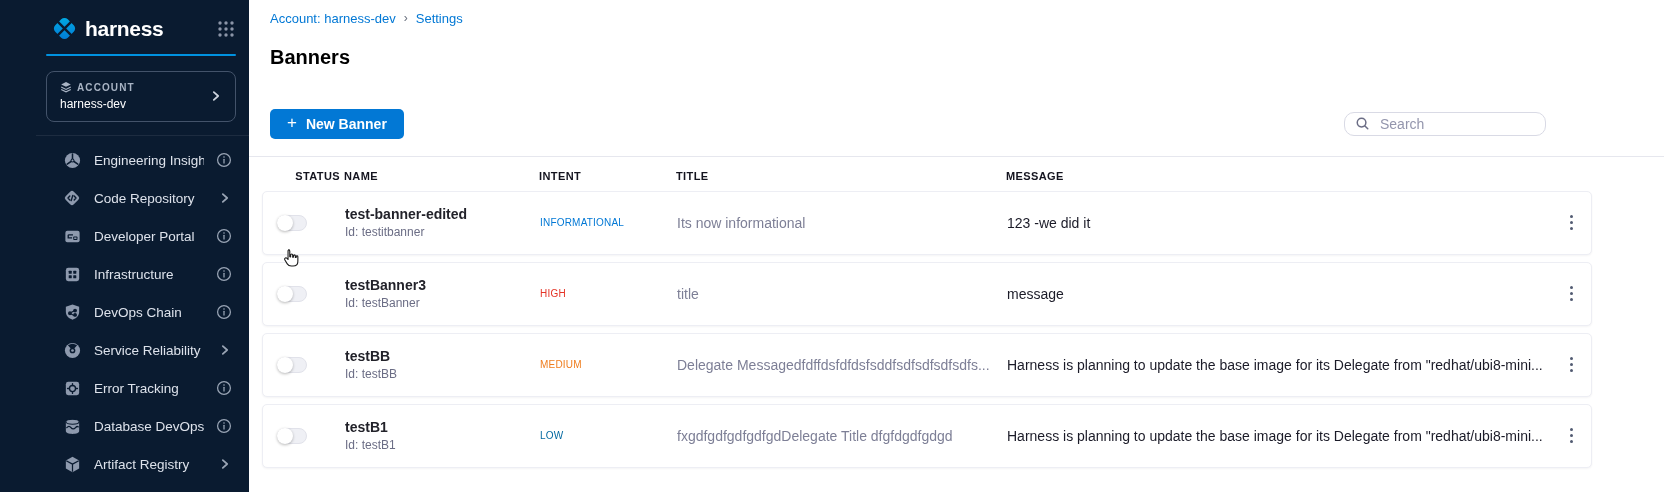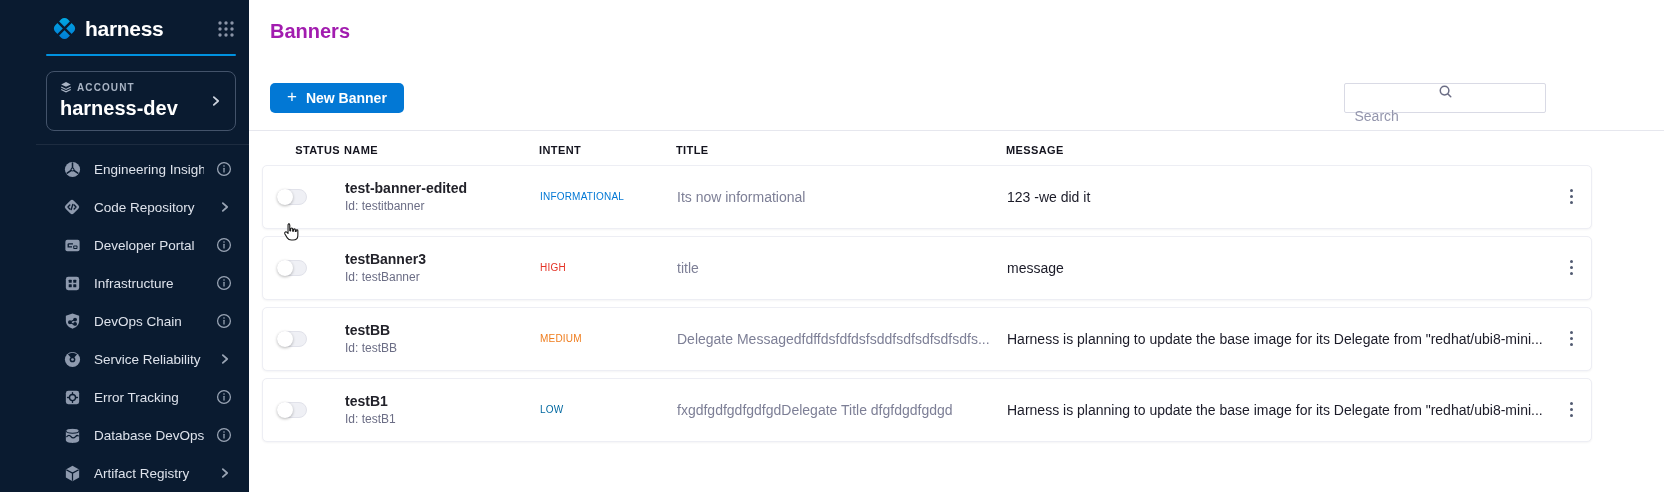--- a/index.html
+++ b/index.html
@@ -13,41 +13,41 @@
   .sidebar-header{display:flex;align-items:center;padding:15px 14px 12px 15px;}
   .logo-wrap{display:flex;align-items:center;gap:7px;flex:1;}
   .brand{color:#fff;font-size:21px;font-weight:700;letter-spacing:-0.3px;}
   .grid-icon{color:#8b95a7;display:flex;cursor:pointer;}
   .blue-divider{height:2px;background:#0092e0;margin:0 13px 0 10px;border-radius:1px;}
   .account-card{margin:15px 13px 0 10px;border:1px solid #43536a;border-radius:8px;
     padding:9px 12px 10px 13px;display:flex;align-items:center;cursor:pointer;}
   .account-meta{flex:1;min-width:0;}
   .account-label{font-size:10px;letter-spacing:1.1px;color:#a9b4c4;font-weight:700;
     display:flex;align-items:center;gap:5px;}
-  .account-name{font-size:20px;color:#ffffff;margin-top:4px;font-weight:700;}
+  .account-name{font-size:12px;color:#ffffff;margin-top:4px;font-weight:400;}
   .account-chevron{color:#cdd4de;display:flex;}
   .nav{margin-top:13px;border-top:1px solid rgba(255,255,255,0.08);padding-top:5px;}
   .nav-item{height:38px;display:flex;align-items:center;padding:0 17px 0 26px;gap:12px;cursor:pointer;}
   .nav-icon{width:20px;height:20px;flex:none;display:flex;align-items:center;justify-content:center;}
   .nav-label{flex:1;font-size:13.5px;color:#dde2eb;font-weight:500;white-space:nowrap;overflow:hidden;}
   .nav-trailing{display:flex;color:#9aa5b5;flex:none;}
   
   .main{flex:1;height:492px;position:relative;background:#fff;min-width:0;}
   .breadcrumb{padding:11px 0 0 21px;font-size:13px;display:flex;align-items:center;gap:8px;}
   .crumb-link{color:#0278d5;cursor:pointer;text-decoration:none;}
   .crumb-sep{color:#6b7280;font-size:12px;transform:translateY(-1px);}
-  .page-title{padding:7px 4px 0 21px;font-size:20px;font-weight:700;color:#a21caf;}
+  .page-title{padding:7px 4px 0 21px;font-size:20px;font-weight:700;color:#000000;}
   .toolbar{display:flex;align-items:center;justify-content:space-between;
     padding:26px 118px 17px 21px;border-bottom:1px solid #e6e7ee;}
   .btn-primary{background:#0278d5;color:#fff;border:none;border-radius:5px;height:30px;
     padding:0 17px;font-size:14px;font-weight:700;display:inline-flex;align-items:center;gap:9px;
     font-family:inherit;cursor:pointer;}
   .btn-plus{font-size:17px;font-weight:400;line-height:1;transform:translateY(-1px);}
-  .search-box{width:202px;height:30px;border:1px solid #d9dae5;border-radius:2px;background:#fff;
-    display:flex;align-items:center;gap:8px;padding:0 10px;box-sizing:border-box;flex-direction:column;}
+  .search-box{width:202px;height:24px;border:1px solid #d9dae5;border-radius:10px;background:#fff;
+    display:flex;align-items:center;gap:8px;padding:0 10px;box-sizing:border-box;}
   .search-box input{border:none;outline:none;flex:1;min-width:0;font-size:14px;color:#22222a;
     font-family:inherit;background:transparent;}
   .search-box input::placeholder{color:#9496ad;}
   .search-icon{display:flex;color:#6b6d85;flex:none;}
   
   .table-area{margin-left:13px;width:1330px;}
   .thead,.row-card{display:grid;grid-template-columns:78px 195px 137px 330px 1fr 40px;align-items:center;}
   .thead{padding:13px 0 9px;}
   .th{font-size:11px;font-weight:700;color:#14141f;letter-spacing:0.4px;padding-left:4px;}
   .th.status{padding-left:6px;text-align:right;}
@@ -288,20 +288,25 @@
         <span class="nav-trailing">
           <svg width="14" height="14" viewBox="0 0 16 16" fill="none" stroke="#9aa5b5" stroke-width="2" stroke-linecap="round" stroke-linejoin="round">
             <path d="M5.5 3.5 10.5 8l-5 4.5"></path>
           </svg>
         </span>
       </div>
     </nav>
 </aside>
 
 <main class="main">
+  <div class="breadcrumb">
+    <a class="crumb-link">Account: harness-dev</a>
+    <span class="crumb-sep">›</span>
+    <a class="crumb-link">Settings</a>
+  </div>
   <h1 class="page-title">Banners</h1>
 
   <div class="toolbar">
     <button class="btn-primary">
       <span class="btn-plus">+</span>
       <span>New Banner</span>
     </button>
     <div class="search-box">
       <span class="search-icon">
         <svg width="15" height="15" viewBox="0 0 16 16" fill="none" stroke="currentColor" stroke-width="1.6" stroke-linecap="round">

